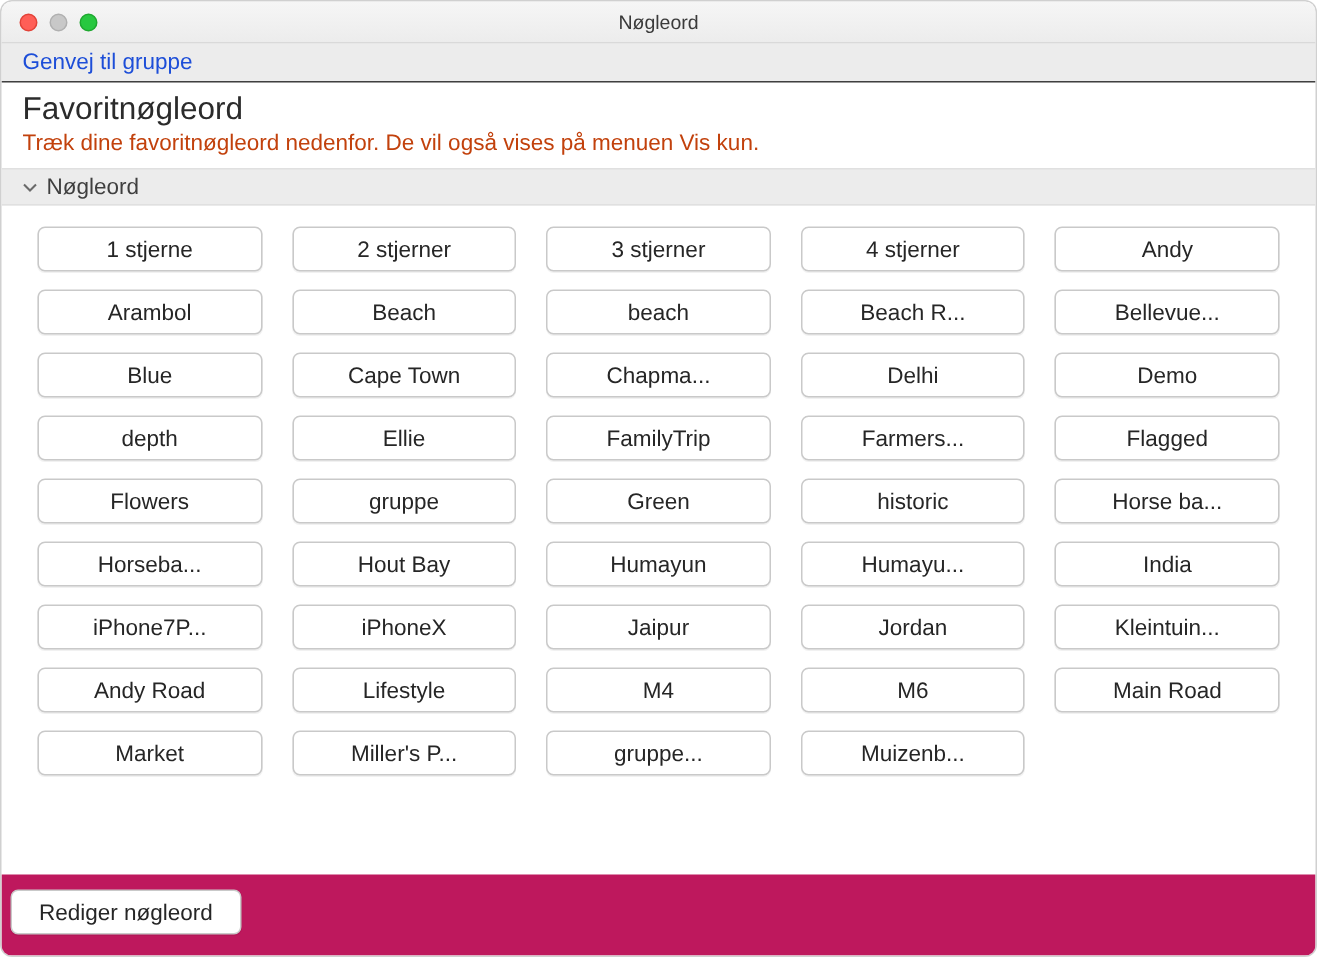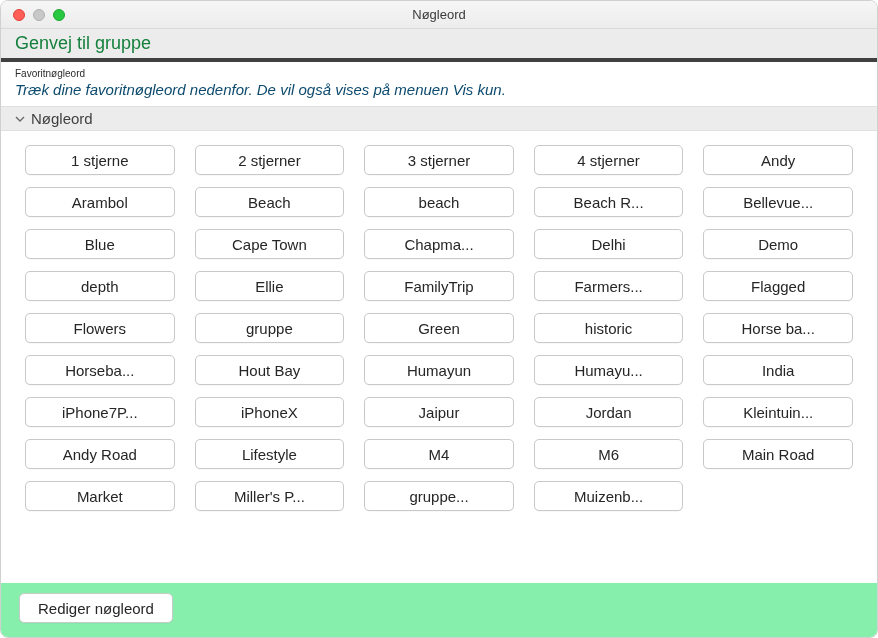--- a/index.html
+++ b/index.html
@@ -50,36 +50,35 @@
       left: 0;
       right: 0;
       text-align: center;
       font-size: 13px;
       color: #3a3a3a;
       pointer-events: none;
     }
     .section-header {
       background: #ececec;
       padding: 4px 14px;
-      font-size: 18px;
-      color: #15803d;
-      border-bottom: 4px solid #404040;
+      font-size: 15px;
+      color: #1d4ed8;
+      border-bottom: 1px solid #404040;
     }
     .favorites-section {
       padding: 6px 14px 8px 14px;
     }
     .favorites-title {
-      font-size: 10px;
+      font-size: 21px;
       color: #2b2b2b;
       margin-bottom: 2px;
     }
     .favorites-sub {
       font-size: 15px;
-      color: #0c4a6e;
-      font-style: italic;
+      color: #c2410c;
     }
     .keyword-header {
       background: #ececec;
       padding: 3px 14px;
       font-size: 15px;
       color: #3f3f3f;
       display: flex;
       align-items: center;
       gap: 6px;
       border-top: 1px solid #e0e0e0;
@@ -113,22 +112,22 @@
       font-size: 15px;
       color: #262626;
       cursor: pointer;
       white-space: nowrap;
       overflow: hidden;
       text-overflow: ellipsis;
       padding: 0 0;
       box-shadow: 0 0.5px 0.5px rgba(0,0,0,0.06);
     }
     .footer {
-      padding: 10px 18px 14px 18px;
-      background: #86efac;
+      padding: 10px 18px 14px 6px;
+      background: #be185d;
     }
     .edit-btn {
       background: #fff;
       border: 1px solid #c9c9c9;
       border-radius: 5px;
       height: 30px;
       font-size: 15px;
       color: #262626;
       cursor: pointer;
       padding: 0 18px;

